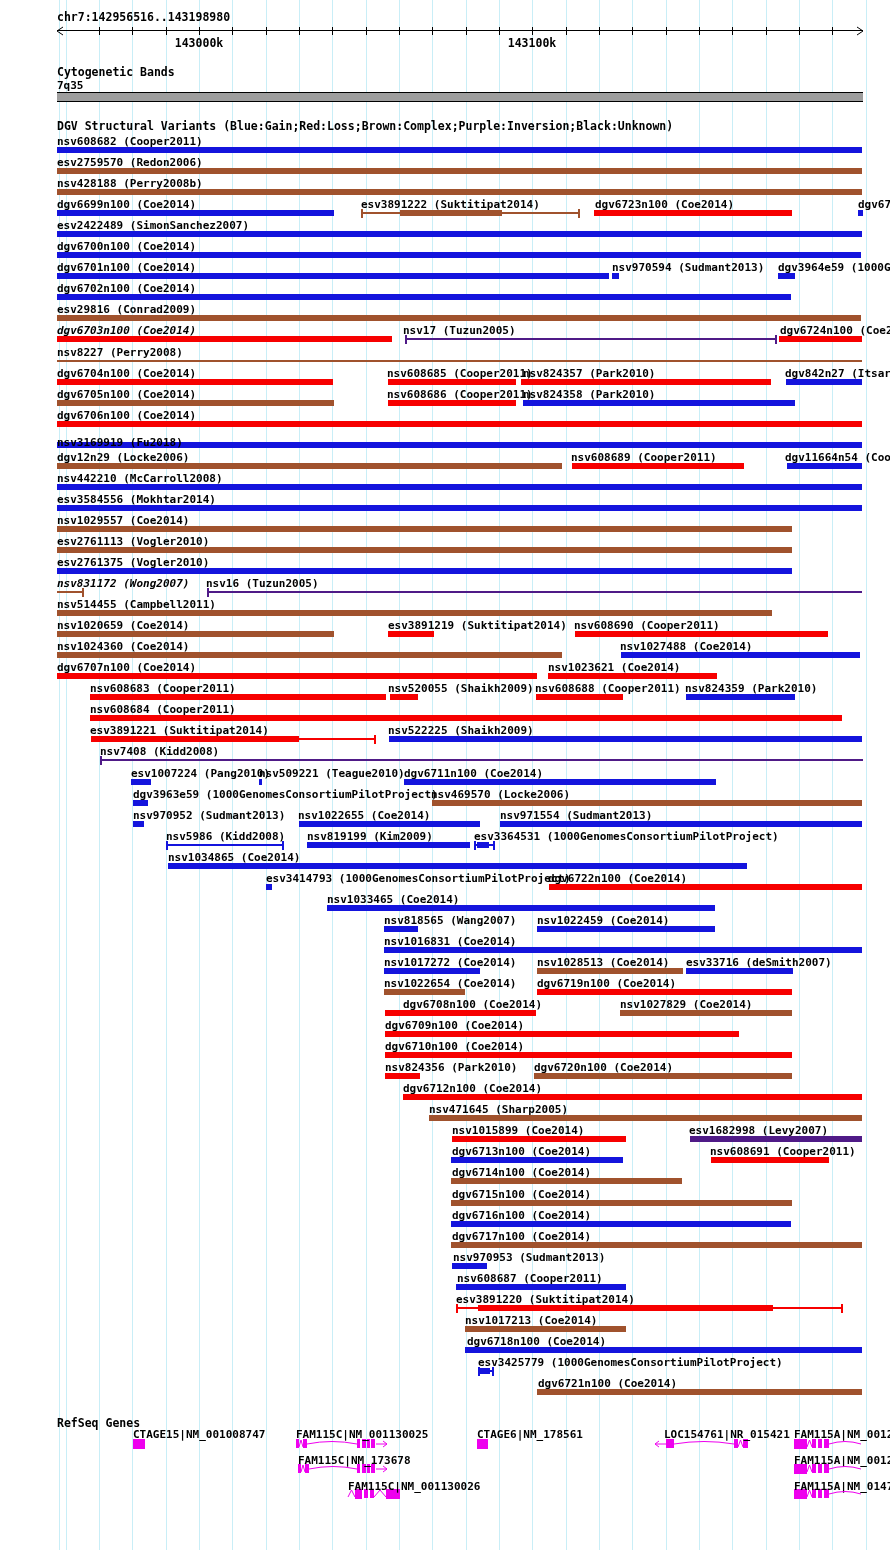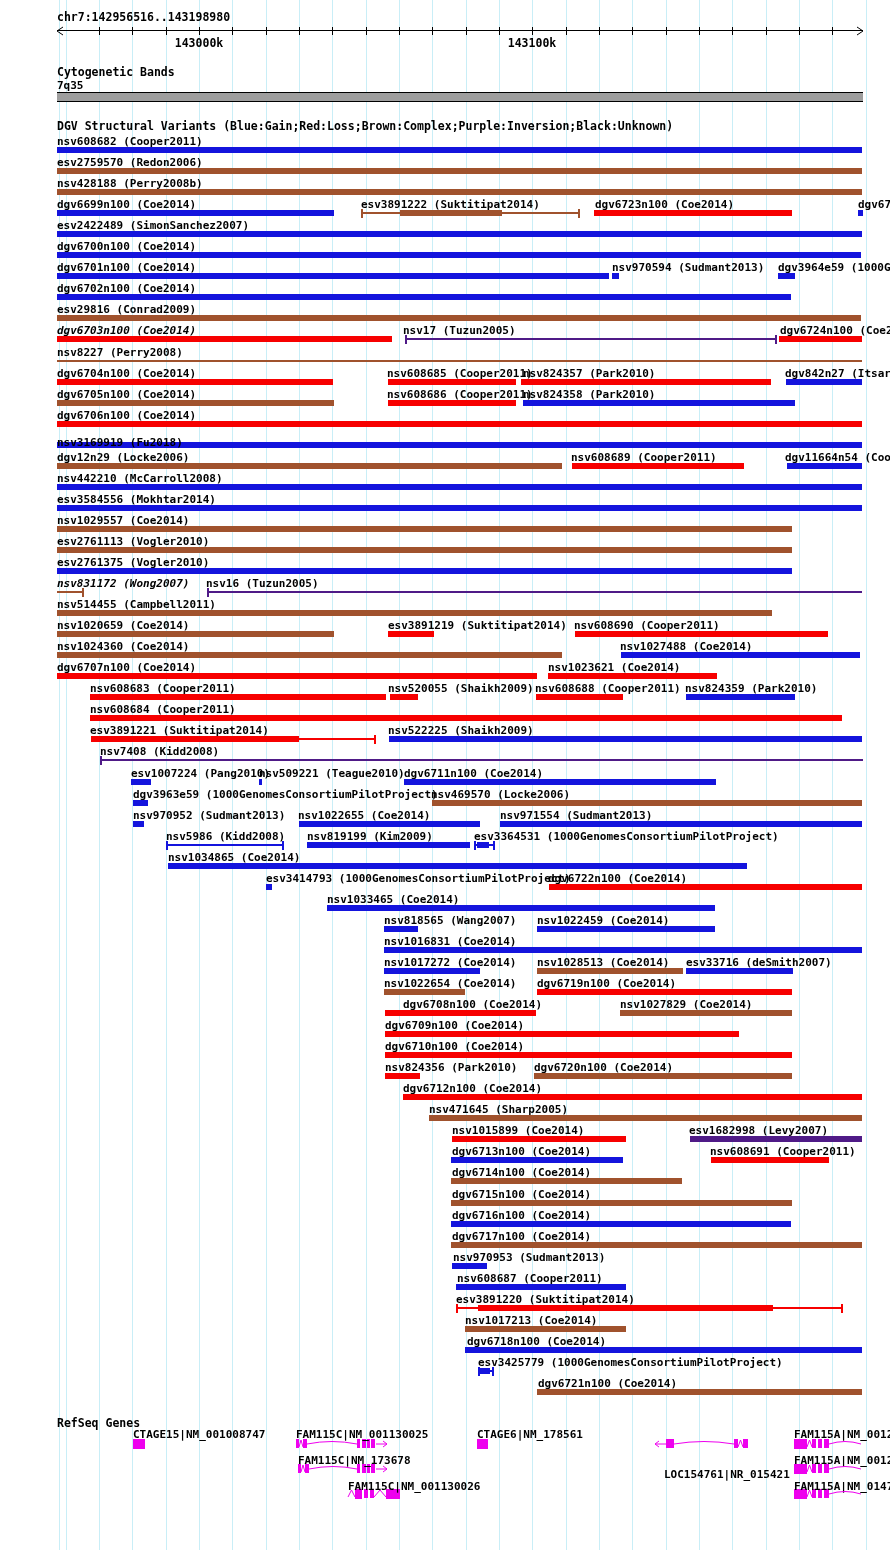--- a/index.html
+++ b/index.html
@@ -322,21 +322,21 @@
       <div class="exon" style="left: 133px; top: 1439px; width: 12px; height: 10px; background: rgb(238, 0, 238);"></div>
       <div class="lbl" style="left: 296px; top: 1429px;">FAM115C|NM_001130025</div>
       <div class="exon" style="left: 296px; top: 1439px; width: 3px; height: 9px; background: rgb(238, 0, 238);"></div>
       <div class="exon" style="left: 303px; top: 1439px; width: 4px; height: 9px; background: rgb(238, 0, 238);"></div>
       <div class="exon" style="left: 357px; top: 1439px; width: 3px; height: 9px; background: rgb(238, 0, 238);"></div>
       <div class="exon" style="left: 362px; top: 1439px; width: 4px; height: 9px; background: rgb(238, 0, 238);"></div>
       <div class="exon" style="left: 367px; top: 1439px; width: 3px; height: 9px; background: rgb(238, 0, 238);"></div>
       <div class="exon" style="left: 371px; top: 1439px; width: 4px; height: 9px; background: rgb(238, 0, 238);"></div>
       <div class="lbl" style="left: 477px; top: 1429px;">CTAGE6|NM_178561</div>
       <div class="exon" style="left: 477px; top: 1439px; width: 11px; height: 10px; background: rgb(238, 0, 238);"></div>
-      <div class="lbl" style="left: 664px; top: 1429px; margin-top: 40px;">LOC154761|NR_015421</div>
+      <div class="lbl" style="left: 664px; top: 1429px;">LOC154761|NR_015421</div>
       <div class="exon" style="left: 666px; top: 1439px; width: 8px; height: 9px; background: rgb(238, 0, 238);"></div>
       <div class="exon" style="left: 734px; top: 1439px; width: 4px; height: 9px; background: rgb(238, 0, 238);"></div>
       <div class="exon" style="left: 743px; top: 1439px; width: 5px; height: 9px; background: rgb(238, 0, 238);"></div>
       <div class="lbl" style="left: 794px; top: 1429px;">FAM115A|NM_00120</div>
       <div class="exon" style="left: 794px; top: 1439px; width: 13px; height: 10px; background: rgb(238, 0, 238);"></div>
       <div class="exon" style="left: 812px; top: 1439px; width: 4px; height: 9px; background: rgb(238, 0, 238);"></div>
       <div class="exon" style="left: 818px; top: 1439px; width: 4px; height: 9px; background: rgb(238, 0, 238);"></div>
       <div class="exon" style="left: 824px; top: 1439px; width: 5px; height: 9px; background: rgb(238, 0, 238);"></div>
       <div class="lbl" style="left: 298px; top: 1455px;">FAM115C|NM_173678</div>
       <div class="exon" style="left: 298px; top: 1464px; width: 3px; height: 9px; background: rgb(238, 0, 238);"></div>

